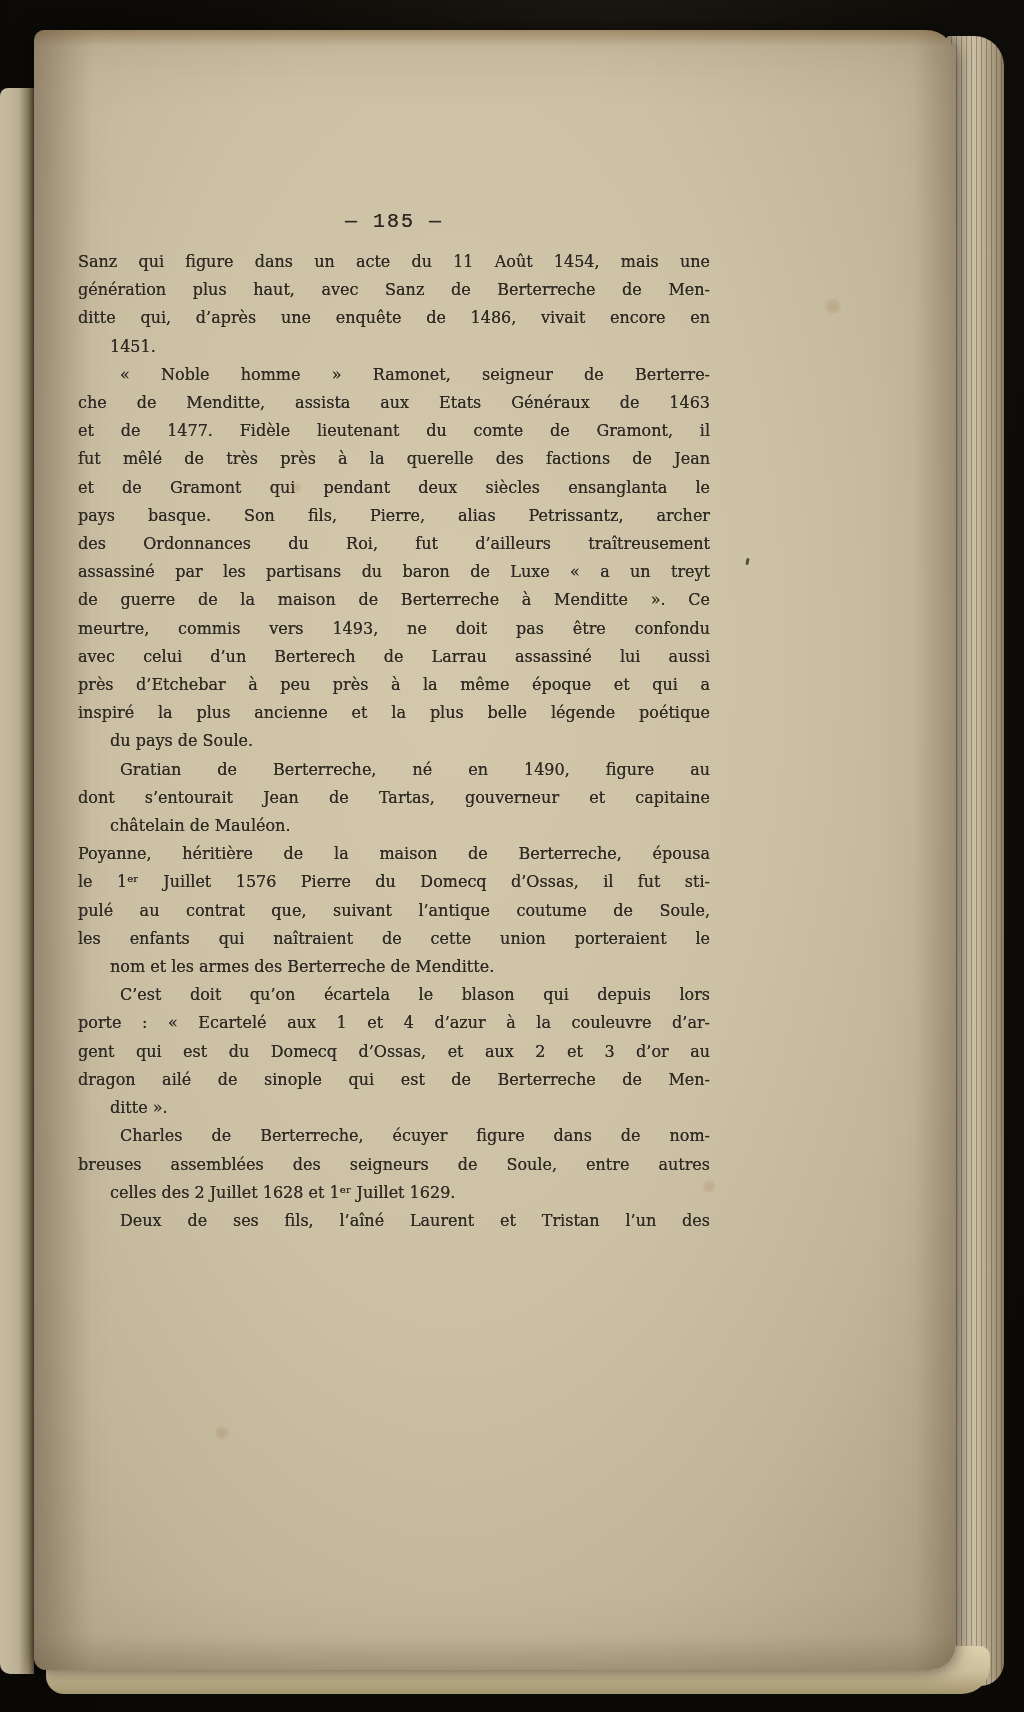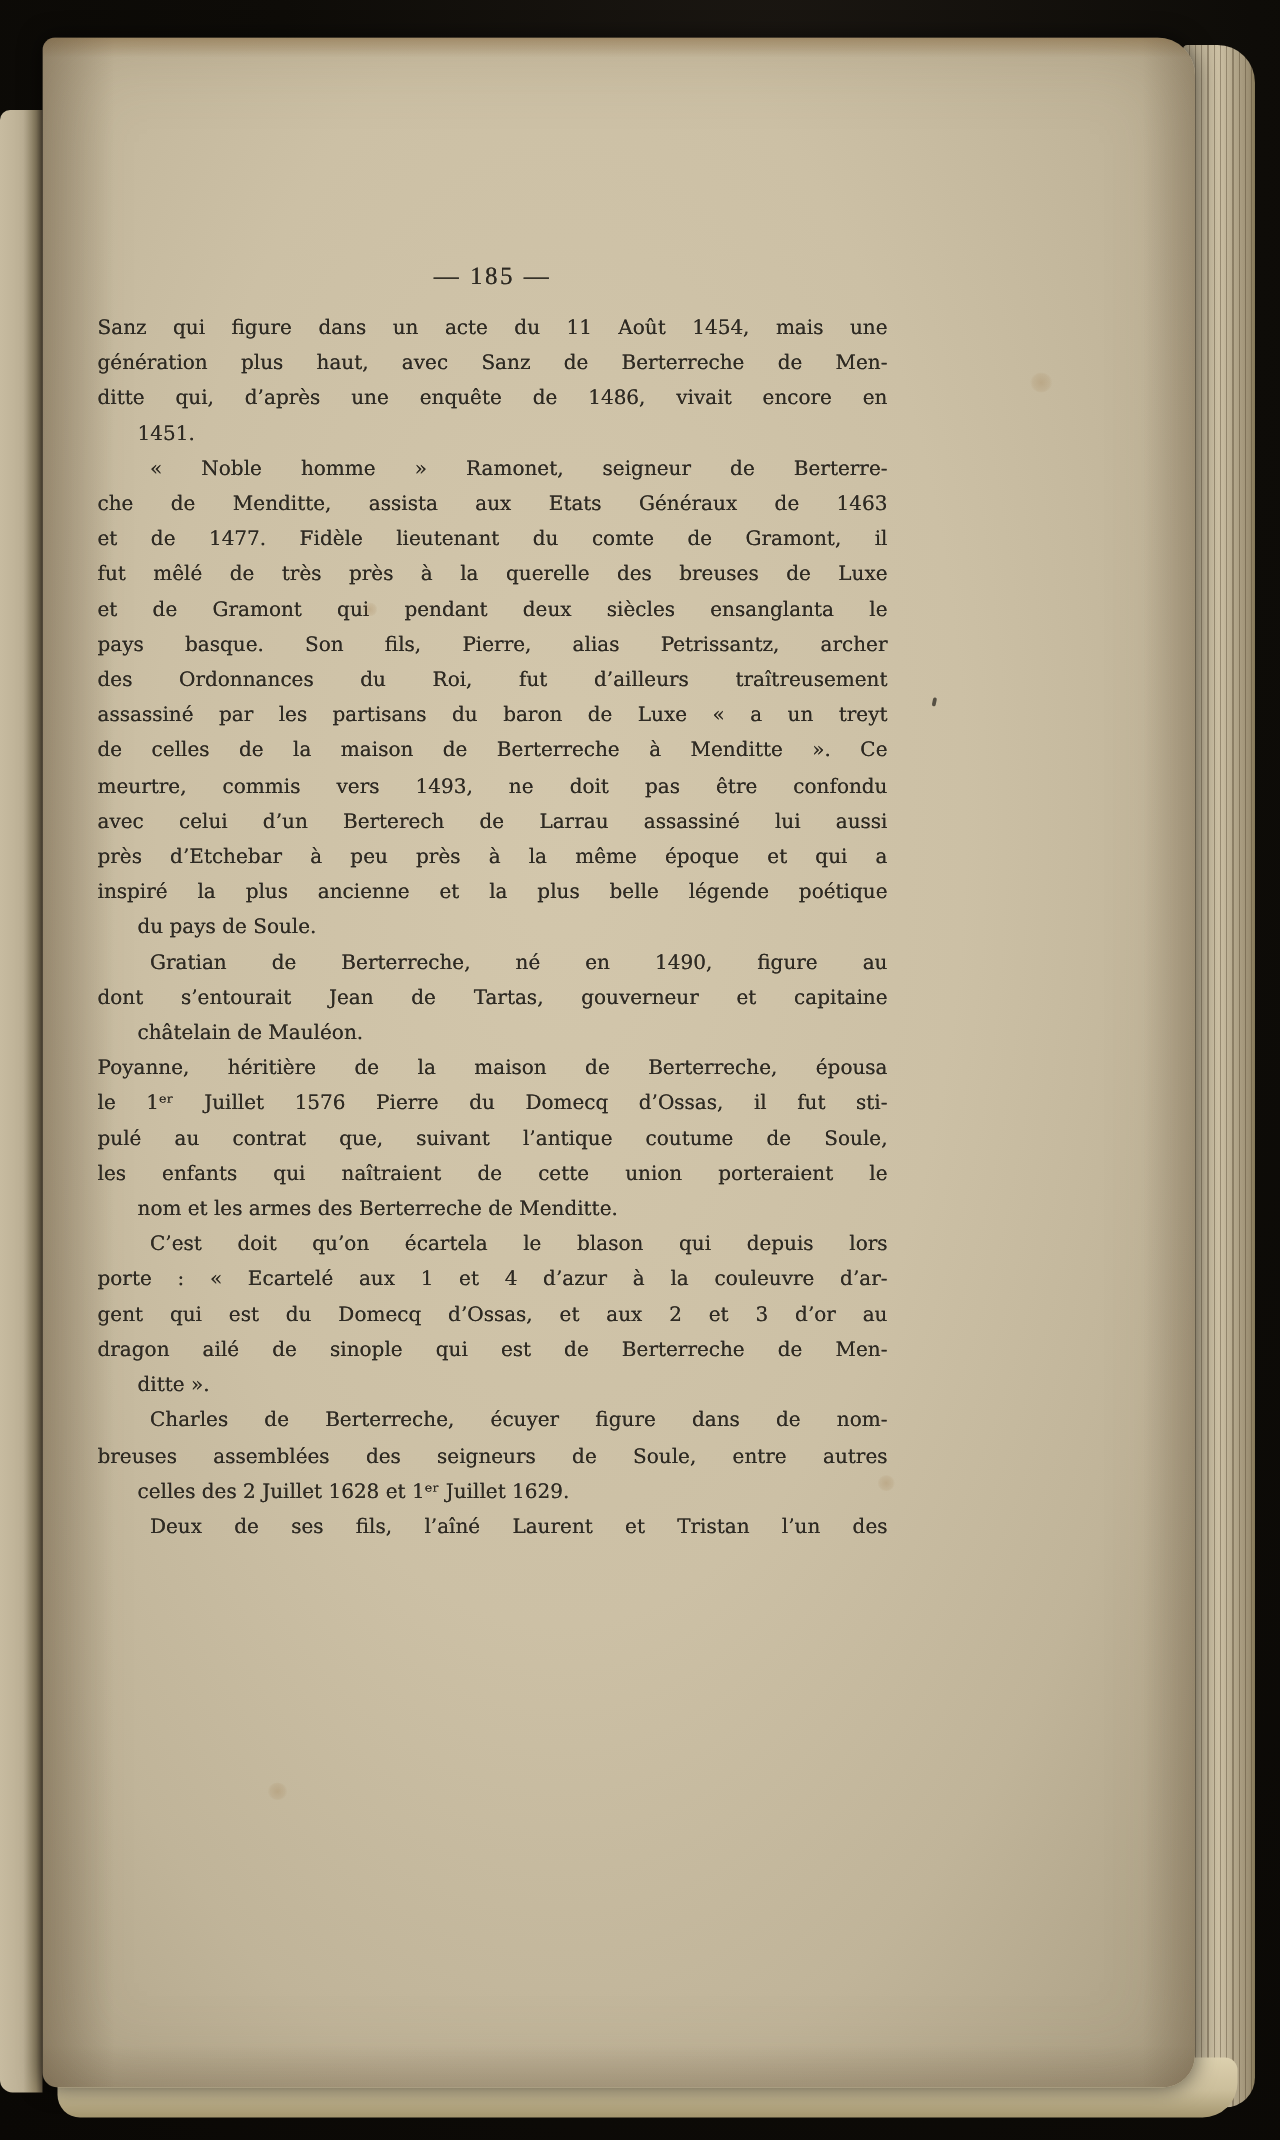--- a/index.html
+++ b/index.html
@@ -57,21 +57,21 @@
       linear-gradient(0deg, rgba(94,78,56,0.22) 0, rgba(94,78,56,0) 34px),
       radial-gradient(ellipse at 45% 38%, #d3c7ac 0%, #ccc0a5 45%, #c0b499 72%, #aa9e83 100%);
     box-shadow: inset 0 0 70px rgba(110,90,60,0.30), 0 0 18px rgba(0,0,0,0.6);
     z-index: 2;
   }
   .page-number {
     position: absolute;
     left: 44px; top: 180px;
     width: 632px;
     text-align: center;
-    font-family: Liberation Serif, serif;
+    font-family: Liberation Mono, monospace;
     font-size: 20px;
     letter-spacing: 2px;
     color: #2e2a23;
     text-shadow: 0 0 0.5px rgba(46,42,35,0.9);
   }
   .text-block {
     position: absolute;
     left: 44px; top: 218px;
     width: 632px;
   }
@@ -117,26 +117,26 @@
   <div class="page">
     <div class="page-number">— 185 —</div>
     <div class="text-block">
         <div class="line">Sanz qui figure dans un acte du 11 Août 1454, mais une</div>
         <div class="line">génération plus haut, avec Sanz de Berterreche de Men-</div>
         <div class="line">ditte qui, d’après une enquête de 1486, vivait encore en</div>
         <div class="line end">1451.</div>
         <div class="line indent">« Noble homme » Ramonet, seigneur de Berterre-</div>
         <div class="line">che de Menditte, assista aux Etats Généraux de 1463</div>
         <div class="line">et de 1477. Fidèle lieutenant du comte de Gramont, il</div>
-        <div class="line">fut mêlé de très près à la querelle des breuses de Luxe</div>
+        <div class="line">fut mêlé de très près à la querelle des factions de Jean</div>
         <div class="line">et de Gramont qui pendant deux siècles ensanglanta le</div>
         <div class="line">pays basque. Son fils, Pierre, alias Petrissantz, archer</div>
         <div class="line">des Ordonnances du Roi, fut d’ailleurs traîtreusement</div>
         <div class="line">assassiné par les partisans du baron de Luxe « a un treyt</div>
-        <div class="line">de celles de la maison de Berterreche à Menditte ». Ce</div>
+        <div class="line">de guerre de la maison de Berterreche à Menditte ». Ce</div>
         <div class="line">meurtre, commis vers 1493, ne doit pas être confondu</div>
         <div class="line">avec celui d’un Berterech de Larrau assassiné lui aussi</div>
         <div class="line">près d’Etchebar à peu près à la même époque et qui a</div>
         <div class="line">inspiré la plus ancienne et la plus belle légende poétique</div>
         <div class="line end">du pays de Soule.</div>
         <div class="line indent">Gratian de Berterreche, né en 1490, figure au</div>
         <div class="line">dont s’entourait Jean de Tartas, gouverneur et capitaine</div>
         <div class="line end">châtelain de Mauléon.</div>
         <div class="line">Poyanne, héritière de la maison de Berterreche, épousa</div>
         <div class="line">le 1ᵉʳ Juillet 1576 Pierre du Domecq d’Ossas, il fut sti-</div>

